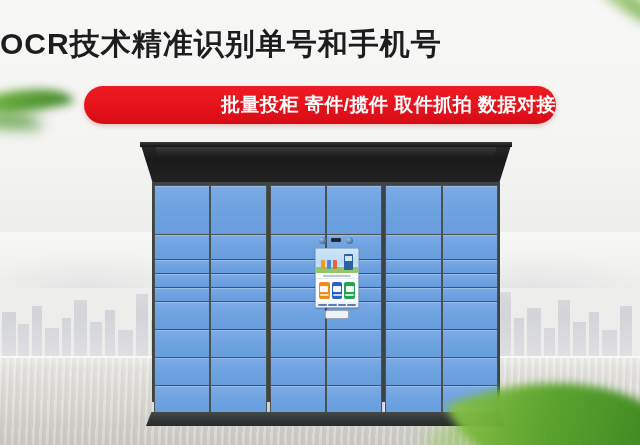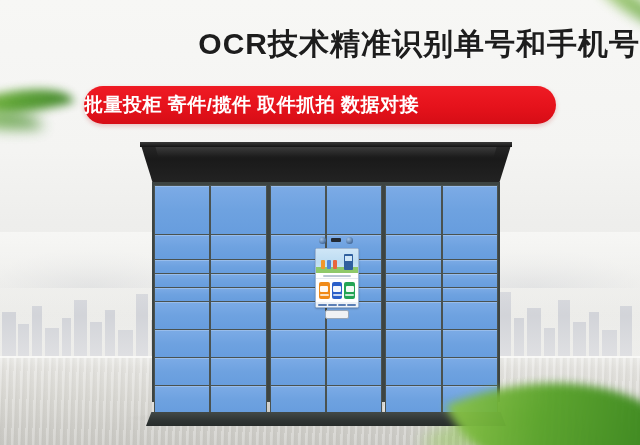--- a/index.html
+++ b/index.html
@@ -38,27 +38,27 @@
         filter:blur(6px);opacity:.70;
         background:linear-gradient(120deg,#9ecb5e 0%,#66a832 60%,#3f8a1d 100%);}
   .leaf-br{right:-34px;bottom:-54px;width:210px;height:138px;transform:rotate(-22deg);
         filter:blur(4px);opacity:.96;border-radius:0 100% 0 100%;
         background:linear-gradient(125deg,#8cc44a 0%,#58a229 40%,#2e7c16 100%);}
   .leaf-br2{right:96px;bottom:-10px;width:120px;height:52px;transform:rotate(-34deg);
         filter:blur(8px);opacity:.55;
         background:linear-gradient(125deg,#a6d16a 0%,#6aae35 100%);}
 
   
-  .headline{position:absolute;left:0;top:24px;width:640px;text-align:right;
+  .headline{position:absolute;left:0;top:24px;width:640px;text-align:left;
     font-size:30px;font-weight:700;color:#1d1d1d;letter-spacing:1px;
     text-shadow:0 1px 1px rgba(255,255,255,.8);white-space:nowrap;}
   .pill{position:absolute;left:84px;top:86px;width:472px;height:38px;border-radius:19px;
     background:linear-gradient(180deg,#ef1b24 0%,#e5121b 55%,#d60d16 100%);
     box-shadow:0 2px 5px rgba(180,0,10,.22);
-    display:flex;align-items:center;justify-content:flex-start;}
+    display:flex;align-items:center;justify-content:flex-end;}
   .pill-text{color:#fff;font-size:19px;font-weight:700;letter-spacing:.5px;white-space:nowrap;}
 
   
   .cabinet{position:absolute;left:140px;top:142px;width:372px;height:272px;}
   .canopy{position:absolute;left:0;top:0;width:372px;height:42px;
     background:linear-gradient(180deg,#2b2b2b 0%,#1a1a1a 40%,#232323 100%);
     clip-path:polygon(0% 0%,100% 0%,96.5% 100%,3.5% 100%);}
   .canopy-sheen{position:absolute;left:4%;top:3px;width:92%;height:12px;
     background:linear-gradient(180deg,rgba(255,255,255,.11),rgba(255,255,255,0));
     clip-path:polygon(0% 0%,100% 0%,99% 100%,1% 100%);}

